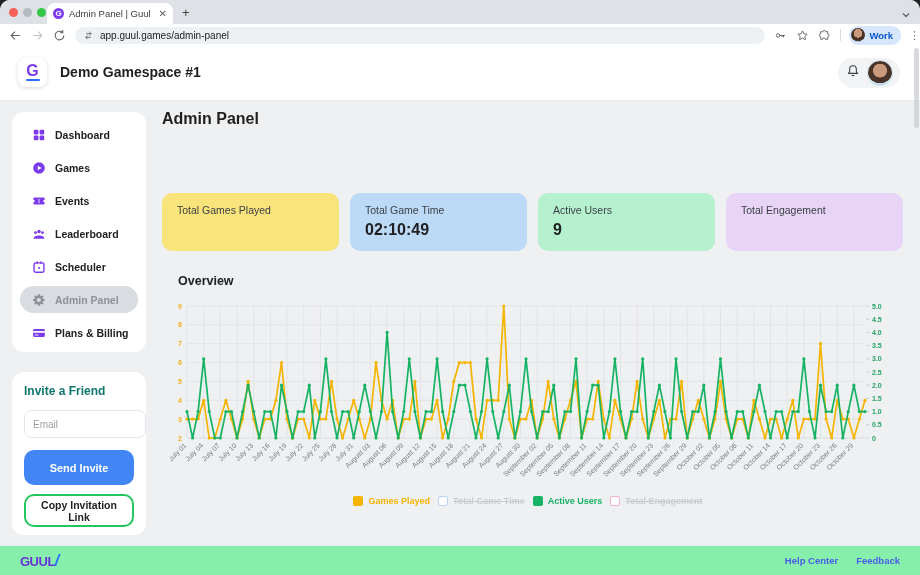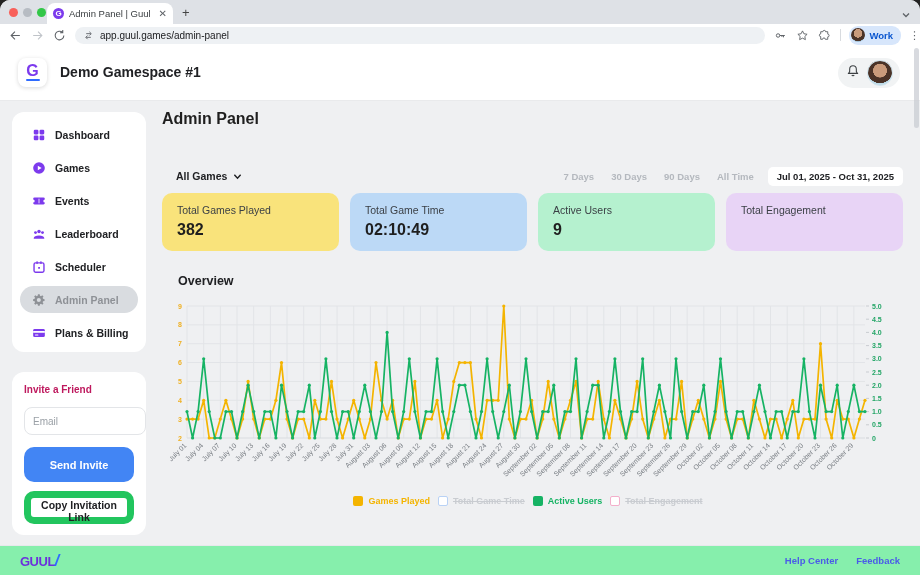--- a/index.html
+++ b/index.html
@@ -43,27 +43,27 @@
   .card{background:#FFFFFF;border-radius:12px;}
   .nav-card{left:12px;top:112px;width:134px;height:240px;padding:6px 0;box-sizing:border-box;}
   .nav-item{position:relative;height:33px;display:flex;align-items:center;padding-left:20px;cursor:pointer;}
   .nav-item .pill{position:absolute;left:8px;right:8px;top:3px;bottom:3px;border-radius:14px;background:transparent;}
   .nav-item.active .pill{background:#D9DCE0;}
   .nav-ico{width:14px;height:14px;z-index:1;display:flex;}
   .nav-label{font-size:10.5px;font-weight:600;color:#202124;margin-left:9px;z-index:1;}
   .nav-item.active .nav-label{color:#8E9196;}
   
   .invite-card{left:12px;top:372px;width:134px;height:163px;padding:12px;box-sizing:border-box;}
-  .invite-title{font-size:10px;font-weight:800;color:#be185d;}
+  .invite-title{font-size:12px;font-weight:800;color:#0f766e;}
   .email-input{width:122px;height:28px;margin-top:12px;border:1px solid #E3E5E8;border-radius:8px;
                font-size:10px;padding:0 8px;box-sizing:border-box;color:#202124;font-family:"Liberation Sans",sans-serif;}
   .email-input::placeholder{color:#9AA0A6;}
   .btn-send{width:110px;height:35px;margin-top:12px;background:#4285F4;color:#fff;border:none;border-radius:10px;
             font-size:11px;font-weight:700;cursor:pointer;font-family:"Liberation Sans",sans-serif;}
-  .btn-copy{width:110px;height:33px;margin-top:9px;background:#fff;color:#202124;border:7px solid #22c55e;border-radius:10px;
+  .btn-copy{width:110px;height:33px;margin-top:9px;background:#fff;color:#202124;border:2px solid #22c55e;border-radius:10px;
             font-size:10.5px;font-weight:700;cursor:pointer;font-family:"Liberation Sans",sans-serif;}
   
   .page-title{left:162px;top:110px;font-size:16px;font-weight:800;color:#1F1F1F;}
   .tabs{left:162px;top:138px;display:flex;align-items:center;gap:8px;}
   .tab-btn{font-size:10.5px;font-weight:700;color:#3C4043;padding:6px 11px;border-radius:8px;cursor:pointer;white-space:nowrap;}
   .tab-btn.tab-active{color:#fff;}
   .filter-row{left:162px;top:166px;width:741px;height:20px;display:flex;align-items:center;}
   .game-filter{display:flex;align-items:center;gap:6px;margin-left:14px;cursor:pointer;}
   .game-filter span{font-size:10.5px;font-weight:700;color:#202124;}
   .range-opts{margin-left:auto;display:flex;align-items:center;gap:17px;}
@@ -257,40 +257,24 @@
   <div class="abs card invite-card">
     <div class="invite-title">Invite a Friend</div>
     <input class="email-input" placeholder="Email" style="">
     <button class="btn-send">Send Invite</button>
     <button class="btn-copy">Copy Invitation Link</button>
   </div>
 
   <div class="abs page-title">Admin Panel</div>
 
 
-  <div class="abs filter-row">
-    <div class="game-filter">
-      <span>All Games</span>
-      <svg width="9" height="9" viewBox="0 0 10 10">
-          <polyline points="1.5,3 5,6.8 8.5,3" fill="none" stroke="#202124" stroke-width="1.6"></polyline>
-        </svg>
-    </div>
-    <div class="range-opts">
-      <span class="range-opt">7 Days</span>
-      <span class="range-opt">30 Days</span>
-      <span class="range-opt">90 Days</span>
-      <span class="range-opt">All Time</span>
-    </div>
-    <div class="date-pill">Jul 01, 2025 - Oct 31, 2025</div>
-  </div>
 
   <div class="abs stats-row">
     <div class="stat-card" style="background: rgb(249, 227, 123);">
       <div class="stat-label">Total Games Played</div>
-      <div class="stat-value">382</div>
       </div>
     <div class="stat-card" style="background: rgb(188, 217, 246);">
       <div class="stat-label">Total Game Time</div>
       <div class="stat-value">02:10:49</div>
       </div>
     <div class="stat-card" style="background: rgb(181, 241, 207);">
       <div class="stat-label">Active Users</div>
       <div class="stat-value">9</div>
       </div>
     <div class="stat-card" style="background: rgb(232, 212, 246);">

